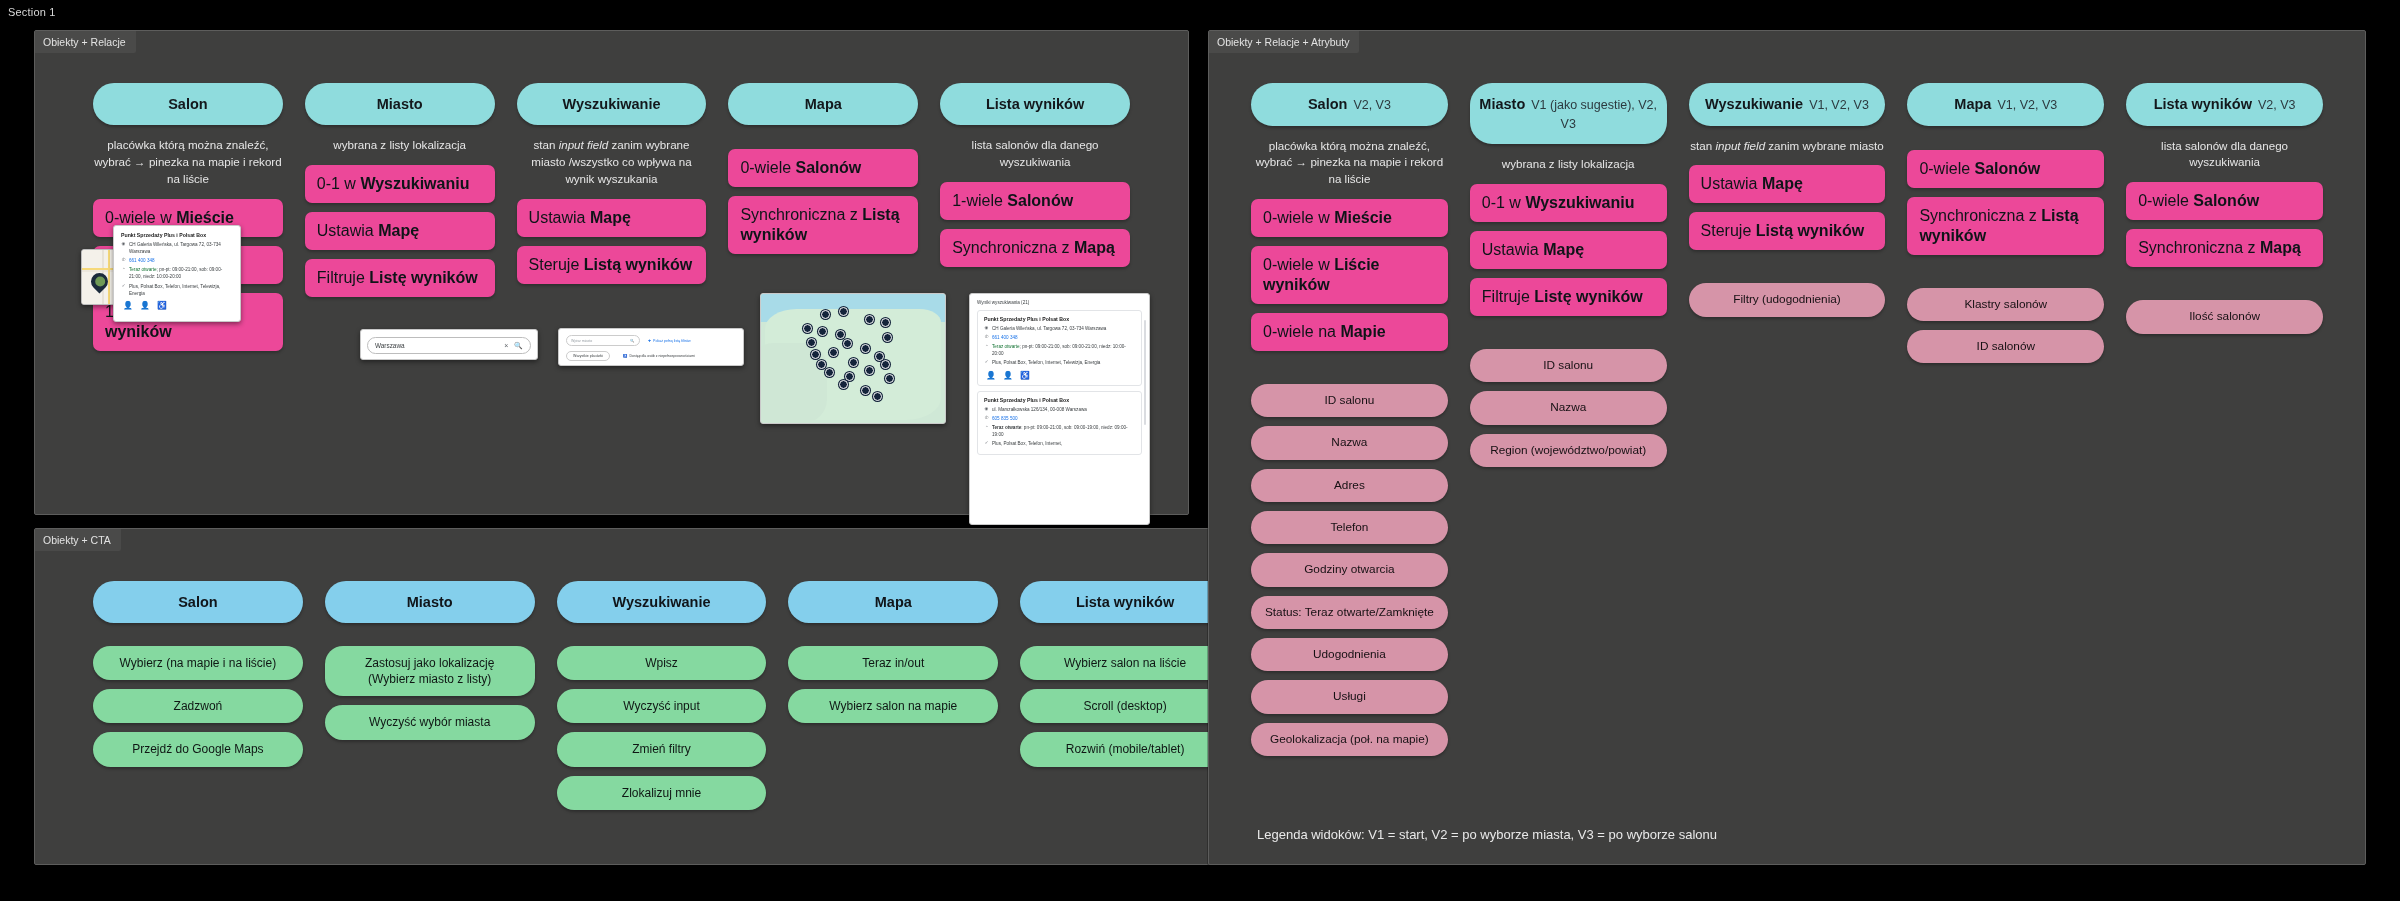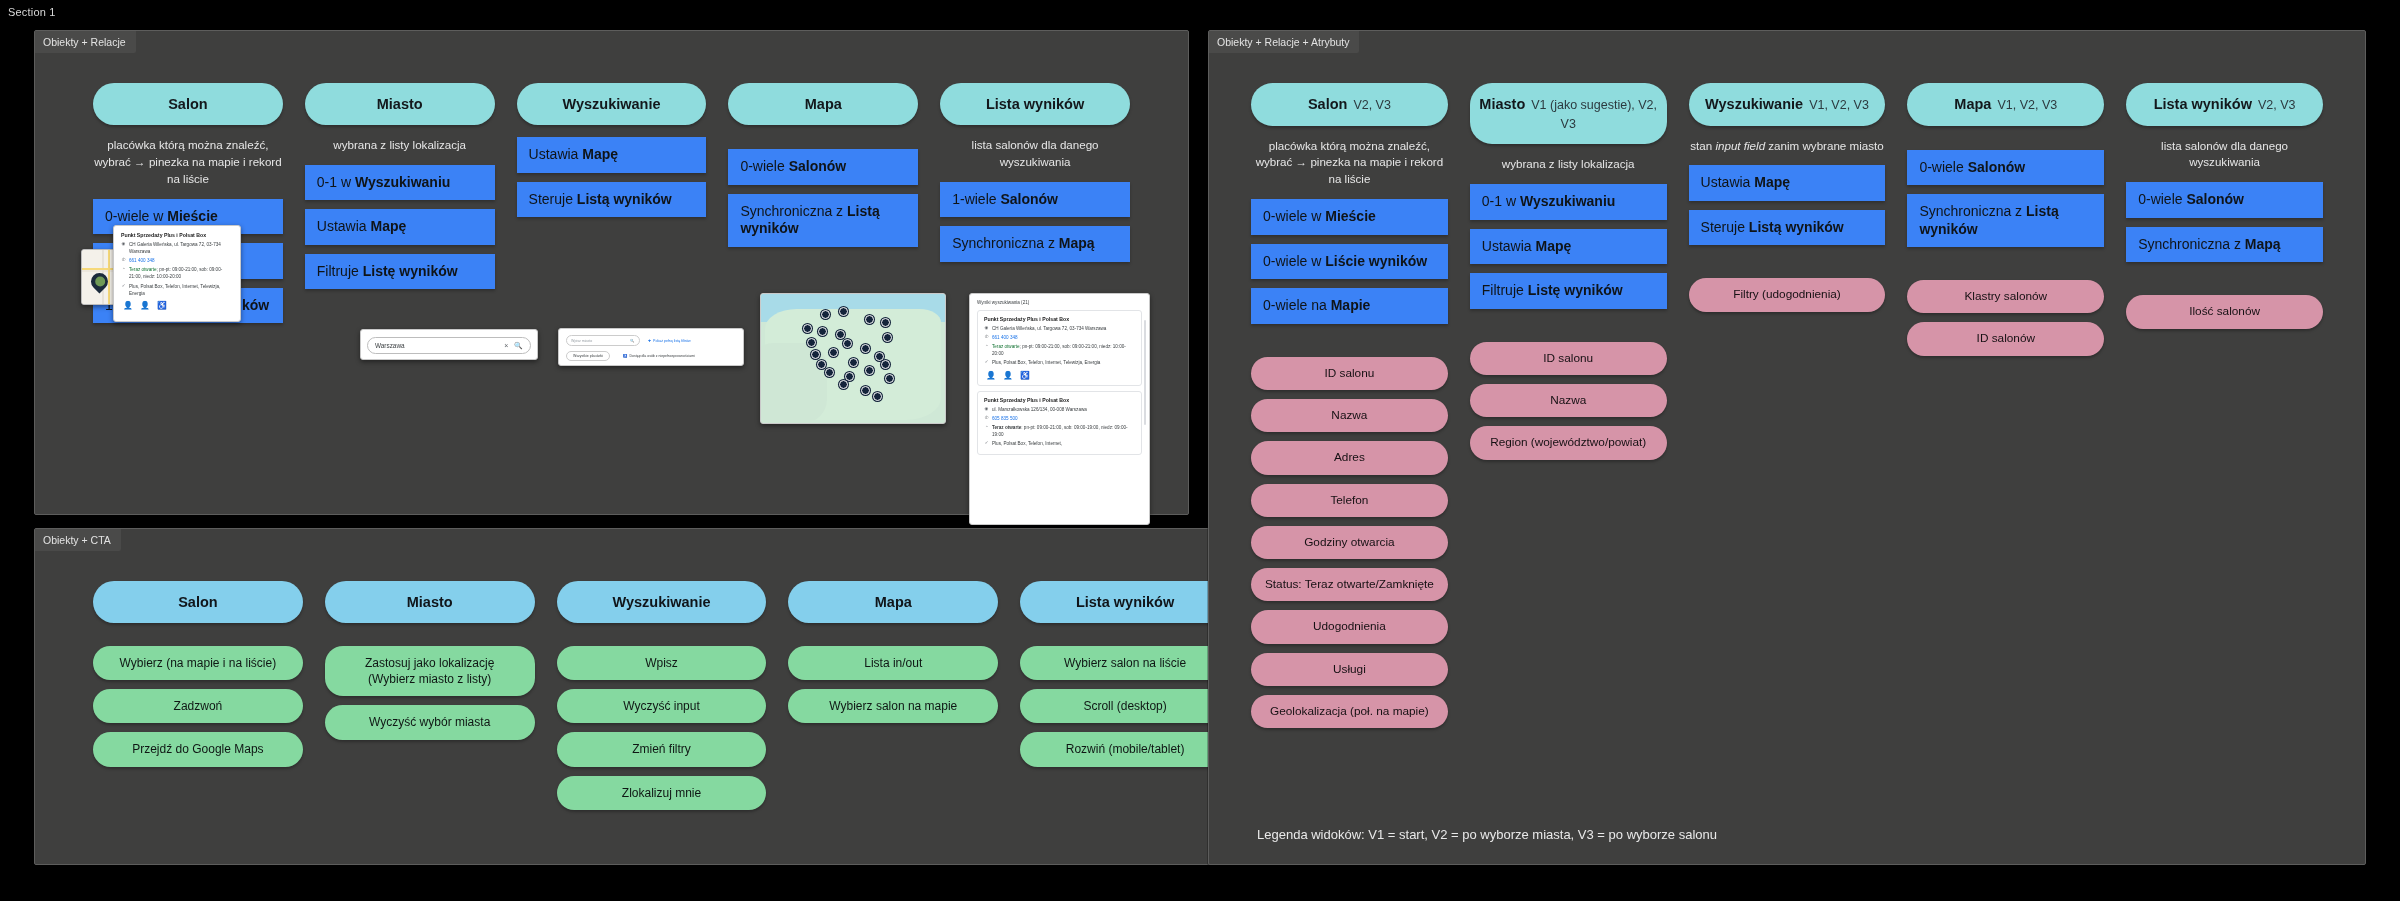--- a/index.html
+++ b/index.html
@@ -89,27 +89,27 @@
     color: #e6e6e6;
     font-size: 11.6px;
     line-height: 1.45;
     text-align: center;
     margin-bottom: 11px;
     min-height: 1px;
   }
   .node-desc i { font-style: italic; }
 
   .pill-rel {
-    background: #3b82f6;
+    background: #ec4899;
     color: #0f1418;
-    font-size: 14px;
+    font-size: 16px;
     padding: 9px 12px;
     margin-bottom: 9px;
     text-align: left;
-    border-radius: 0;
+    border-radius: 7px;
     box-shadow: 0 2px 3px rgba(0,0,0,.25);
   }
   .pill-rel b { font-weight: bold; }
 
   .pill-attr {
     background: #d694a8;
     color: #161013;
     font-size: 11.8px;
     padding: 9px 10px;
     margin-bottom: 9px;
@@ -233,20 +233,21 @@
         </div>
         <div class="col">
           <div class="pill pill-entity">Miasto</div>
           <div class="node-desc">wybrana z listy lokalizacja</div>
           <div class="pill pill-rel">0-1 w <b>Wyszukiwaniu</b></div>
           <div class="pill pill-rel">Ustawia <b>Mapę</b></div>
           <div class="pill pill-rel">Filtruje <b>Listę wyników</b></div>
         </div>
         <div class="col">
           <div class="pill pill-entity">Wyszukiwanie</div>
+          <div class="node-desc">stan <i>input field</i> zanim wybrane miasto /wszystko co wpływa na wynik wyszukania</div>
           <div class="pill pill-rel">Ustawia <b>Mapę</b></div>
           <div class="pill pill-rel">Steruje <b>Listą wyników</b></div>
         </div>
         <div class="col">
           <div class="pill pill-entity">Mapa</div>
           <div class="node-desc"></div>
           <div class="pill pill-rel">0-wiele <b>Salonów</b></div>
           <div class="pill pill-rel">Synchroniczna z <b>Listą wyników</b></div>
         </div>
         <div class="col">
@@ -418,21 +419,21 @@
         </div>
         <div class="col">
           <div class="pill-entity-cta">Wyszukiwanie</div>
           <div class="pill pill-cta">Wpisz</div>
           <div class="pill pill-cta">Wyczyść input</div>
           <div class="pill pill-cta">Zmień filtry</div>
           <div class="pill pill-cta">Zlokalizuj mnie</div>
         </div>
         <div class="col">
           <div class="pill-entity-cta">Mapa</div>
-          <div class="pill pill-cta">Lista in/out</div>
+          <div class="pill pill-cta">Teraz in/out</div>
           <div class="pill pill-cta">Wybierz salon na mapie</div>
         </div>
         <div class="col">
           <div class="pill-entity-cta">Lista wyników</div>
           <div class="pill pill-cta">Wybierz salon na liście</div>
           <div class="pill pill-cta">Scroll (desktop)</div>
           <div class="pill pill-cta">Rozwiń (mobile/tablet)</div>
         </div>
       </div>
   </div>

